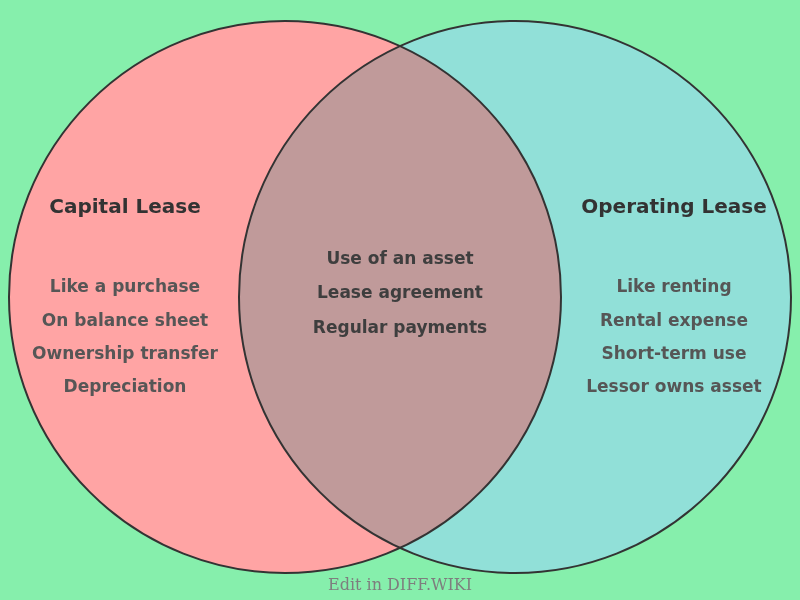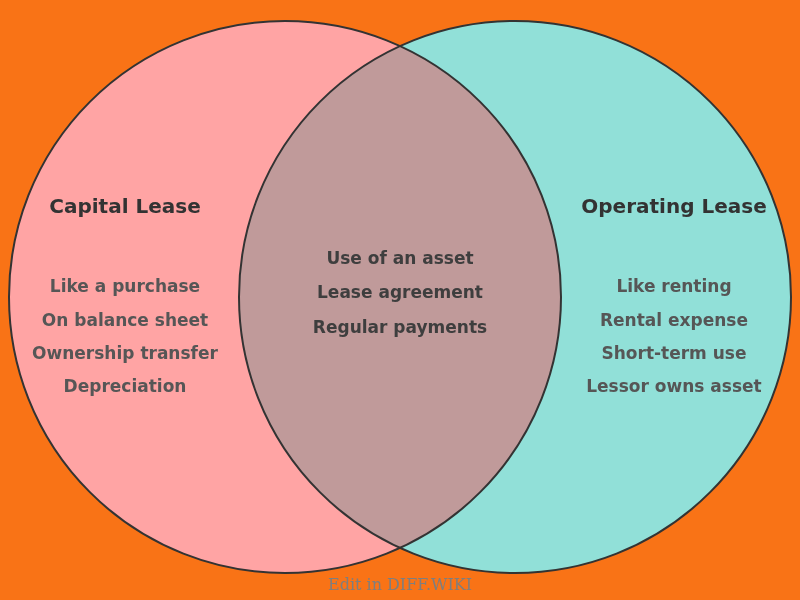--- a/index.html
+++ b/index.html
@@ -4,21 +4,21 @@
 <style>
   html, body {
     margin: 0;
     padding: 0;
     background: #ffffff;
   }
   .stage {
     position: relative;
     width: 800px;
     height: 600px;
-    background: #f97316;
+    background: #86efac;
     overflow: hidden;
   }
   svg { display: block; }
   svg text {
     font-family: "DejaVu Sans", sans-serif;
     font-weight: bold;
     text-anchor: middle;
   }
   .circle-title { font-size: 20px; }
   .circle-item  { font-size: 17px; }

